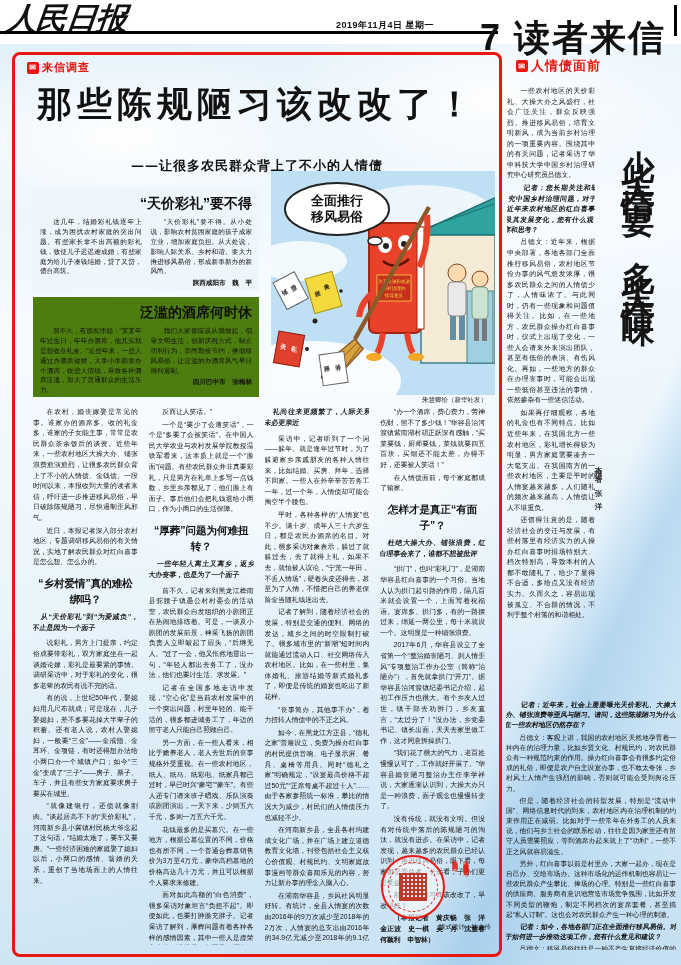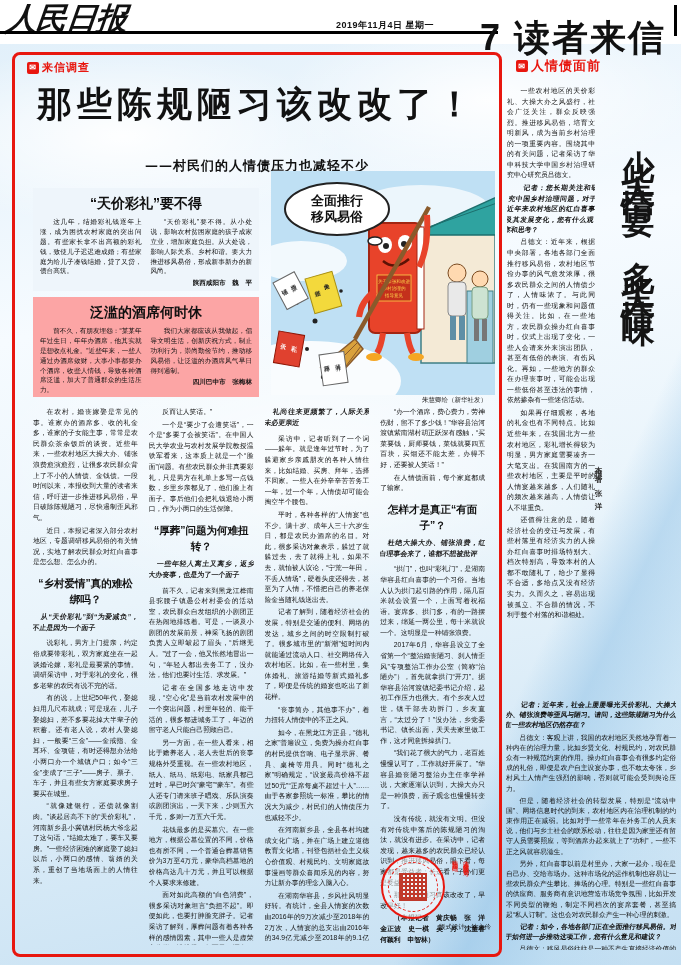--- a/index.html
+++ b/index.html
@@ -24,22 +24,22 @@
   
   .mainbox{left:12px;top:52px;width:484px;height:899px;border:3.5px solid #e8170f;border-radius:8px;}
   .sec-label{display:flex;align-items:center;gap:3px;color:#e8170f;font-weight:900;font-size:11px;letter-spacing:1px;}
   .badge{width:12px;height:12px;background:#e8170f;border-radius:2px;color:#fff;font-size:8px;
     display:flex;align-items:center;justify-content:center;}
   .headline{left:0;right:0;top:26px;text-align:center;font-size:35px;font-weight:900;letter-spacing:5px;font-family:Liberation Mono, monospace;}
   .subtitle{left:0;right:0;top:102px;text-align:center;font-family:"DejaVu Serif",serif;
     font-size:13px;font-weight:bold;letter-spacing:1px;}
   .panel{width:226px;padding:5px 7px;box-sizing:border-box;}
   .panel1{left:18px;top:133px;height:103px;background:#eef5fb;}
-  .panel2{left:18px;top:242px;height:100px;background:#fca5a5;}
-  .panel-title{text-align:center;font-size:14px;font-weight:900;margin:2px 0 4px;}
+  .panel2{left:18px;top:242px;height:100px;background:#4d7c0f;}
+  .panel-title{text-align:right;font-size:14px;font-weight:900;margin:2px 0 4px;}
   .panel-body{columns:2;column-gap:9px;font-size:6.6px;line-height:1.5;text-align:justify;}
   .panel-body p{margin:0 0 2px;text-indent:2em;}
   .panel-body .src-line{text-align:right;font-weight:bold;text-indent:0;}
   .cartoon{left:256px;top:116px;width:224px;height:224px;text-decoration:underline;}
   .cartoon-credit{left:248px;top:341px;width:224px;text-align:right;font-size:6.5px;color:#222;}
   
   .body-cols{left:18px;top:352px;width:452px;height:538px;display:flex;gap:11px;overflow:hidden;}
   .bcol{flex:1;font-size:6.8px;line-height:1.56;text-align:justify;overflow:hidden;}
   .body-p{margin:0 0 2px;text-indent:2em;}
   .col-h{font-size:10.5px;font-weight:900;text-align:center;margin:7px 0 4px;text-indent:0;}
@@ -78,21 +78,21 @@
   <div class="abs dateline">2019年11月4日 星期一</div>
   <div class="abs pagehead">7  读者来信</div>
   <div class="abs bracket"></div>
 
   <div class="abs mainbox">
     <div class="abs sec-label" style="left:12px;top:5px;">
       <span class="badge">✉</span>
       <span>来信调查</span>
     </div>
     <div class="abs headline">那些陈规陋习该改改了！</div>
-    <div class="abs subtitle">——村民们的人情债压力也减轻不少</div>
+    <div class="abs subtitle">——让很多农民群众背上了不小的人情债</div>
 
     <div class="abs panel panel1">
       <div class="panel-title">“天价彩礼”要不得</div>
       <div class="panel-body">
           <p class="body-p">这几年，结婚彩礼钱逐年上涨，成为困扰农村家庭的突出问题。有些家长拿不出高额的彩礼钱，致使儿子迟迟难成婚；有些家庭为给儿子凑钱结婚，贷了又贷，债台高筑。</p>
           <p class="body-p">“天价彩礼”要不得。从小处说，影响农村贫困家庭的孩子成家立业，增加家庭负担。从大处说，影响人际关系、乡村和谐。要大力推进移风易俗，形成新事新办的新风尚。</p>
           <div class="src-line">陕西咸阳市　魏　平</div>
         </div>
     </div>
     <div class="abs panel panel2">

